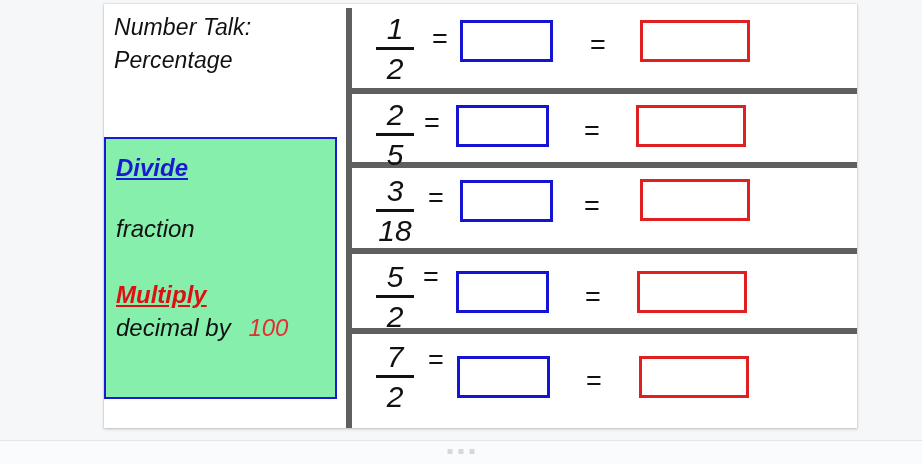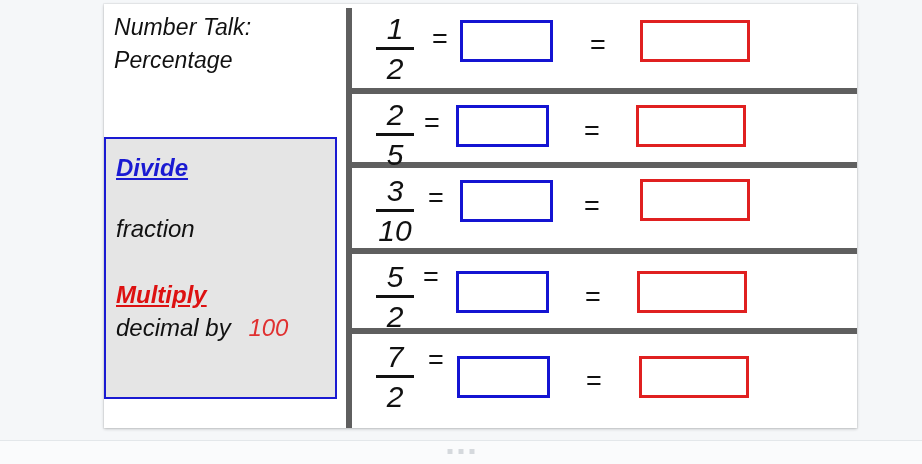--- a/index.html
+++ b/index.html
@@ -51,21 +51,21 @@
   }
 
   #strategy-panel {
     position: absolute;
     left: 0px;
     top: 133px;
     width: 233px;
     height: 262px;
     border: 2px solid #1a1ad2;
     box-sizing: border-box;
-    background: #e5e5e5;
+    background: #86efac;
   }
 
   .strategy-line {
     position: absolute;
     left: 10px;
     font-style: italic;
     font-size: 24px;
     line-height: 30px;
     color: #111111;
     white-space: nowrap;
@@ -292,21 +292,21 @@
       </div>
       <span class="eq eq-1">=</span>
       <div class="answer-box box-blue"></div>
       <span class="eq eq-2">=</span>
       <div class="answer-box box-red"></div>
     </div>
 
     <div class="frac-row r2">
       <div class="fraction">
         <span class="num">3</span>
-        <span class="den">10</span>
+        <span class="den">18</span>
       </div>
       <span class="eq eq-1">=</span>
       <div class="answer-box box-blue"></div>
       <span class="eq eq-2">=</span>
       <div class="answer-box box-red"></div>
     </div>
 
     <div class="frac-row r3">
       <div class="fraction">
         <span class="num">5</span>

